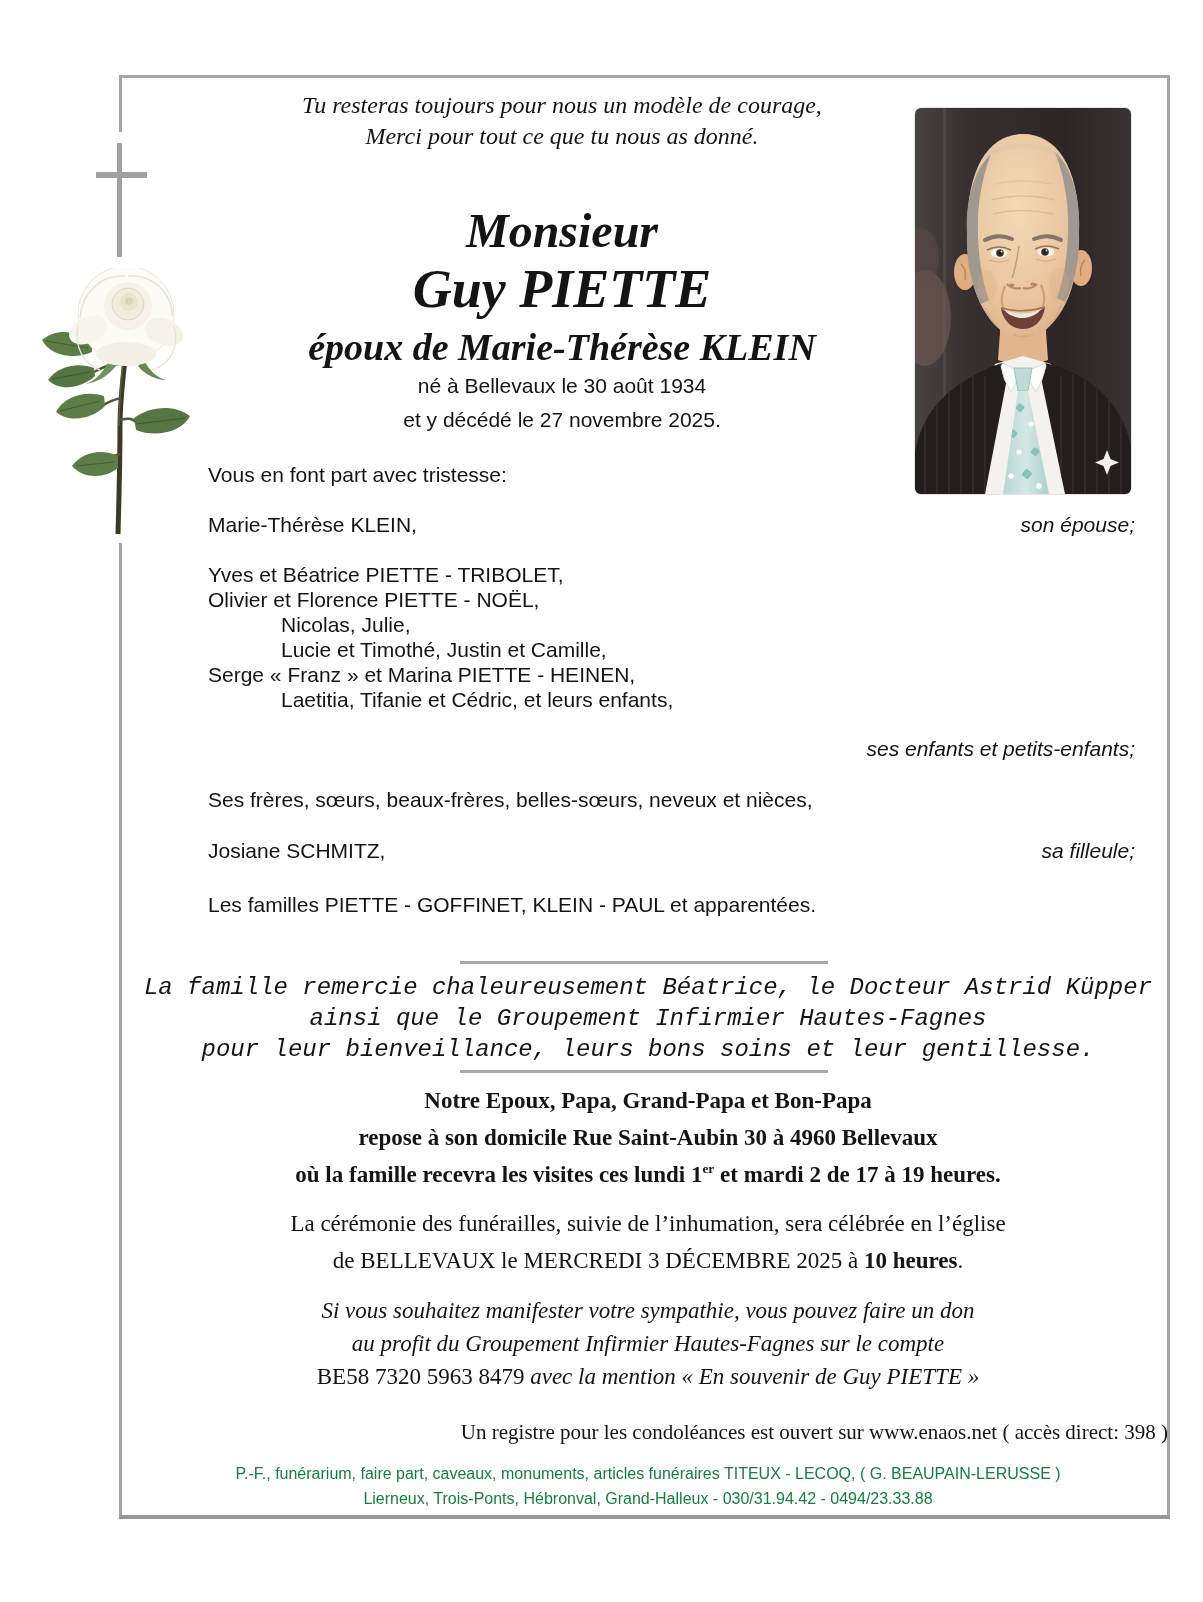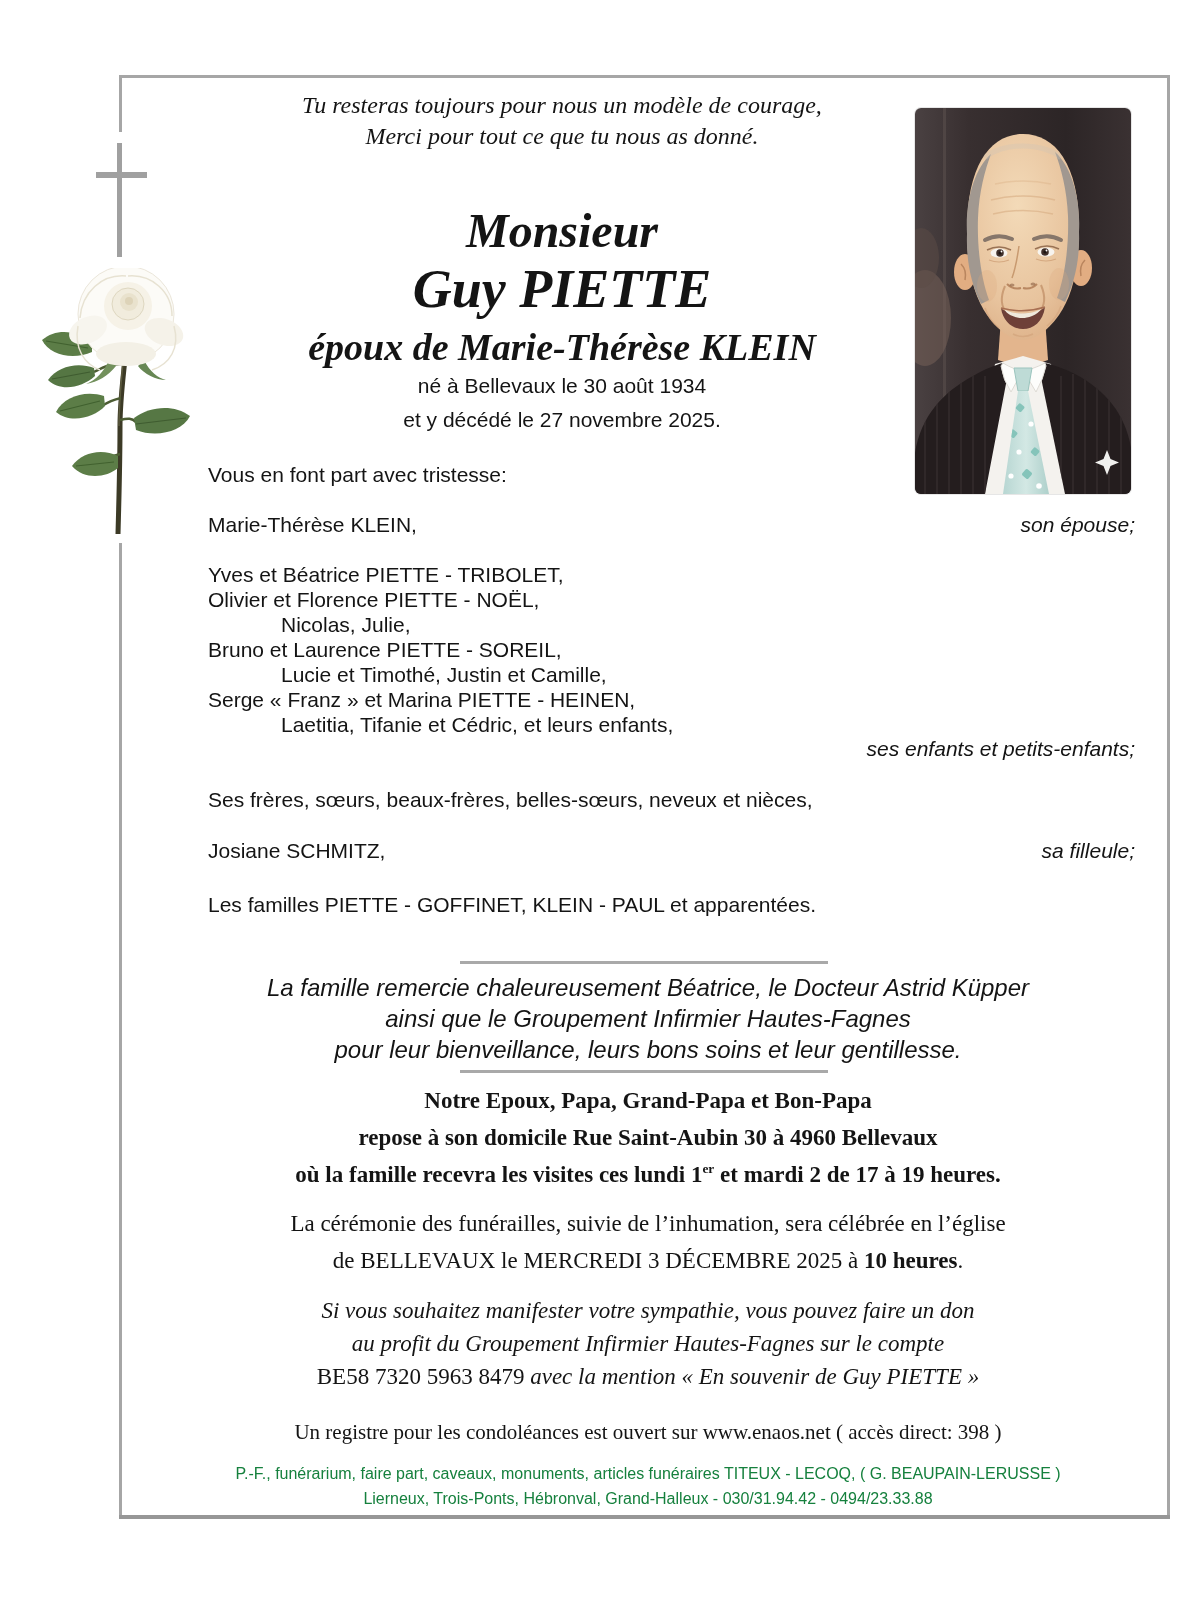--- a/index.html
+++ b/index.html
@@ -16,21 +16,21 @@
     font-size:24px; line-height:31px; text-align:center;
   }
   .title-sal  { font-family:"Liberation Serif",serif; font-style:italic; font-weight:bold; font-size:48px; text-align:center; }
   .title-name { font-family:"Liberation Serif",serif; font-style:italic; font-weight:bold; font-size:54px; text-align:center; }
   .title-rel  { font-family:"Liberation Serif",serif; font-style:italic; font-weight:bold; font-size:38px; text-align:center; }
   .date-line  { font-size:21px; text-align:center; }
   .sans       { font-size:21px; }
   .role       { font-size:21px; font-style:italic; text-align:right; }
   .fam-line   { font-size:21px; line-height:25px; }
   .indent     { padding-left:73px; }
-  .thanks     { font-family:Liberation Sans, sans-serif; font-style:italic; font-size:24px; line-height:31px; text-align:center; }
+  .thanks     { font-family:Liberation Mono, monospace; font-style:italic; font-size:24px; line-height:31px; text-align:center; }
   .wake       { font-family:"Liberation Serif",serif; font-weight:bold; font-size:23px; line-height:37px; text-align:center; }
   .cerem      { font-family:"Liberation Serif",serif; font-size:23px; line-height:37px; text-align:center; }
   .donat      { font-family:"Liberation Serif",serif; font-style:italic; font-size:23px; line-height:33px; text-align:center; }
   .registry   { font-family:"Liberation Serif",serif; font-size:21px; text-align:center; }
   .footer     { font-size:16px; line-height:25px; text-align:center; color:#15803d; }
   .sup        { font-size:0.58em; vertical-align:super; line-height:0;font-family:Liberation Serif, serif; }
   .upright    { font-style:normal; }
   .bold       { font-weight:bold; }
   .center-col { left:128px; width:1040px; }   
   .head-col   { left:130px; width:864px; }    
@@ -223,21 +223,20 @@
 
   <div class="abs sans" style="left:208px; top:463px;">Vous en font part avec tristesse:</div>
 
   <div class="abs sans" style="left:208px; top:513px;">Marie-Thérèse KLEIN,</div>
   <div class="abs role" style="right:68px; top:513px;">son épouse;</div>
 
   <div class="abs" style="left:208px; top:562px; width:760px;">
     <div class="fam-line">Yves et Béatrice PIETTE - TRIBOLET,</div>
     <div class="fam-line">Olivier et Florence PIETTE - NOËL,</div>
     <div class="fam-line indent">Nicolas, Julie,</div>
-    <div class="fam-line">Bruno et Laurence PIETTE - SOREIL,</div>
     <div class="fam-line indent">Lucie et Timothé, Justin et Camille,</div>
     <div class="fam-line">Serge « Franz » et Marina PIETTE - HEINEN,</div>
     <div class="fam-line indent">Laetitia, Tifanie et Cédric, et leurs enfants,</div>
   </div>
   <div class="abs role" style="right:68px; top:737px;">ses enfants et petits-enfants;</div>
 
   <div class="abs sans" style="left:208px; top:788px;">Ses frères, sœurs, beaux-frères, belles-sœurs, neveux et nièces,</div>
 
   <div class="abs sans" style="left:208px; top:839px;">Josiane SCHMITZ,</div>
   <div class="abs role" style="right:68px; top:839px;">sa filleule;</div>
@@ -268,20 +267,20 @@
   </div>
 
   <div class="abs center-col donat" style="top:1294px;">
     <div>Si vous souhaitez manifester votre sympathie, vous pouvez faire un don</div>
     <div>au profit du Groupement Infirmier Hautes-Fagnes sur le compte</div>
     <div>
       <span class="upright">BE58 7320 5963 8479</span><span> avec la mention « En souvenir de Guy PIETTE »</span>
     </div>
   </div>
 
-  <div class="abs center-col registry" style="top:1420px;">Un registre pour les condoléances est ouvert sur www.enaos.net ( accès direct: 398 )</div>
+  <div class="abs center-col registry" style="top:1420px;text-align:right;">Un registre pour les condoléances est ouvert sur www.enaos.net ( accès direct: 398 )</div>
 
   <div class="abs center-col footer" style="top:1461px;">
     <div>P.-F., funérarium, faire part, caveaux, monuments, articles funéraires  TITEUX - LECOQ,  ( G. BEAUPAIN-LERUSSE )</div>
     <div>Lierneux, Trois-Ponts, Hébronval, Grand-Halleux  -  030/31.94.42  -  0494/23.33.88</div>
   </div>
 
 </div>
 
 </body></html>

